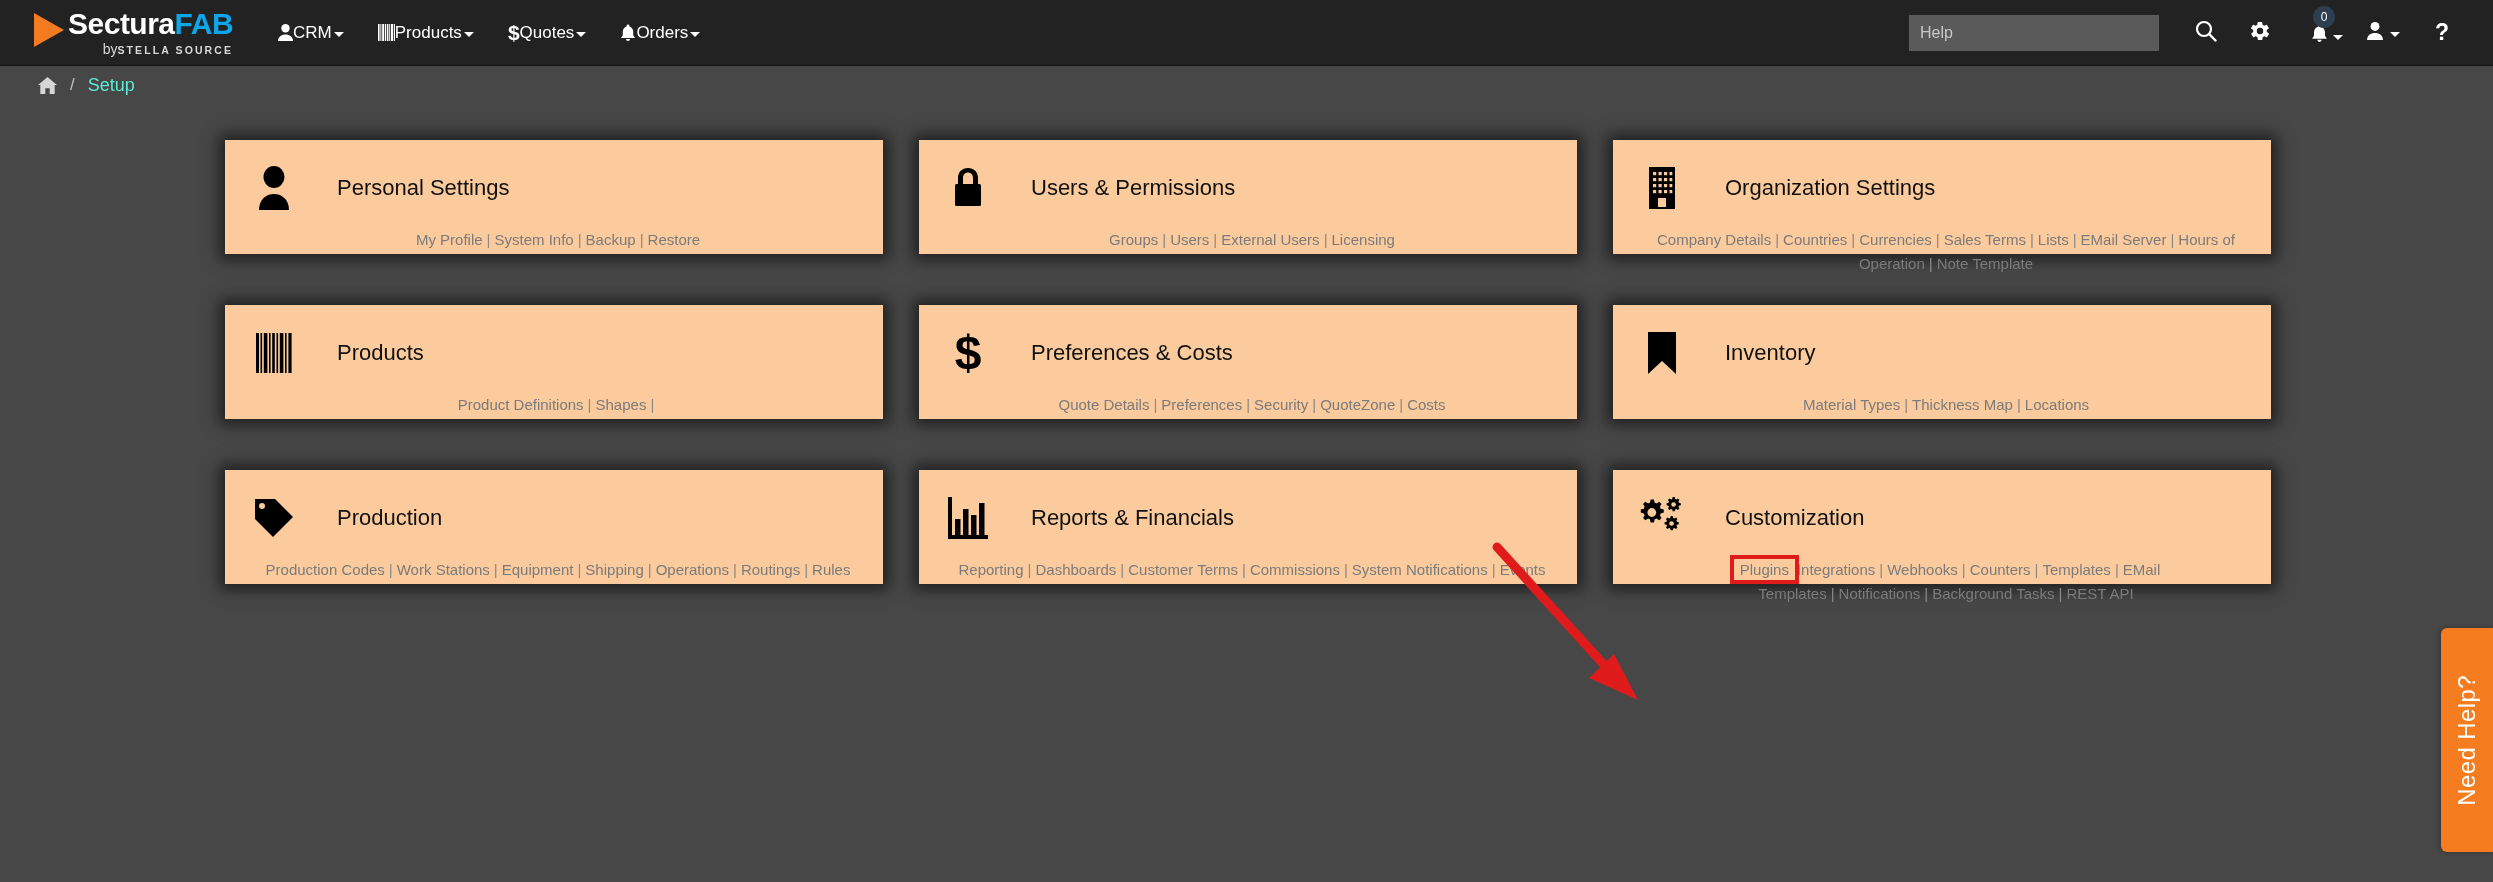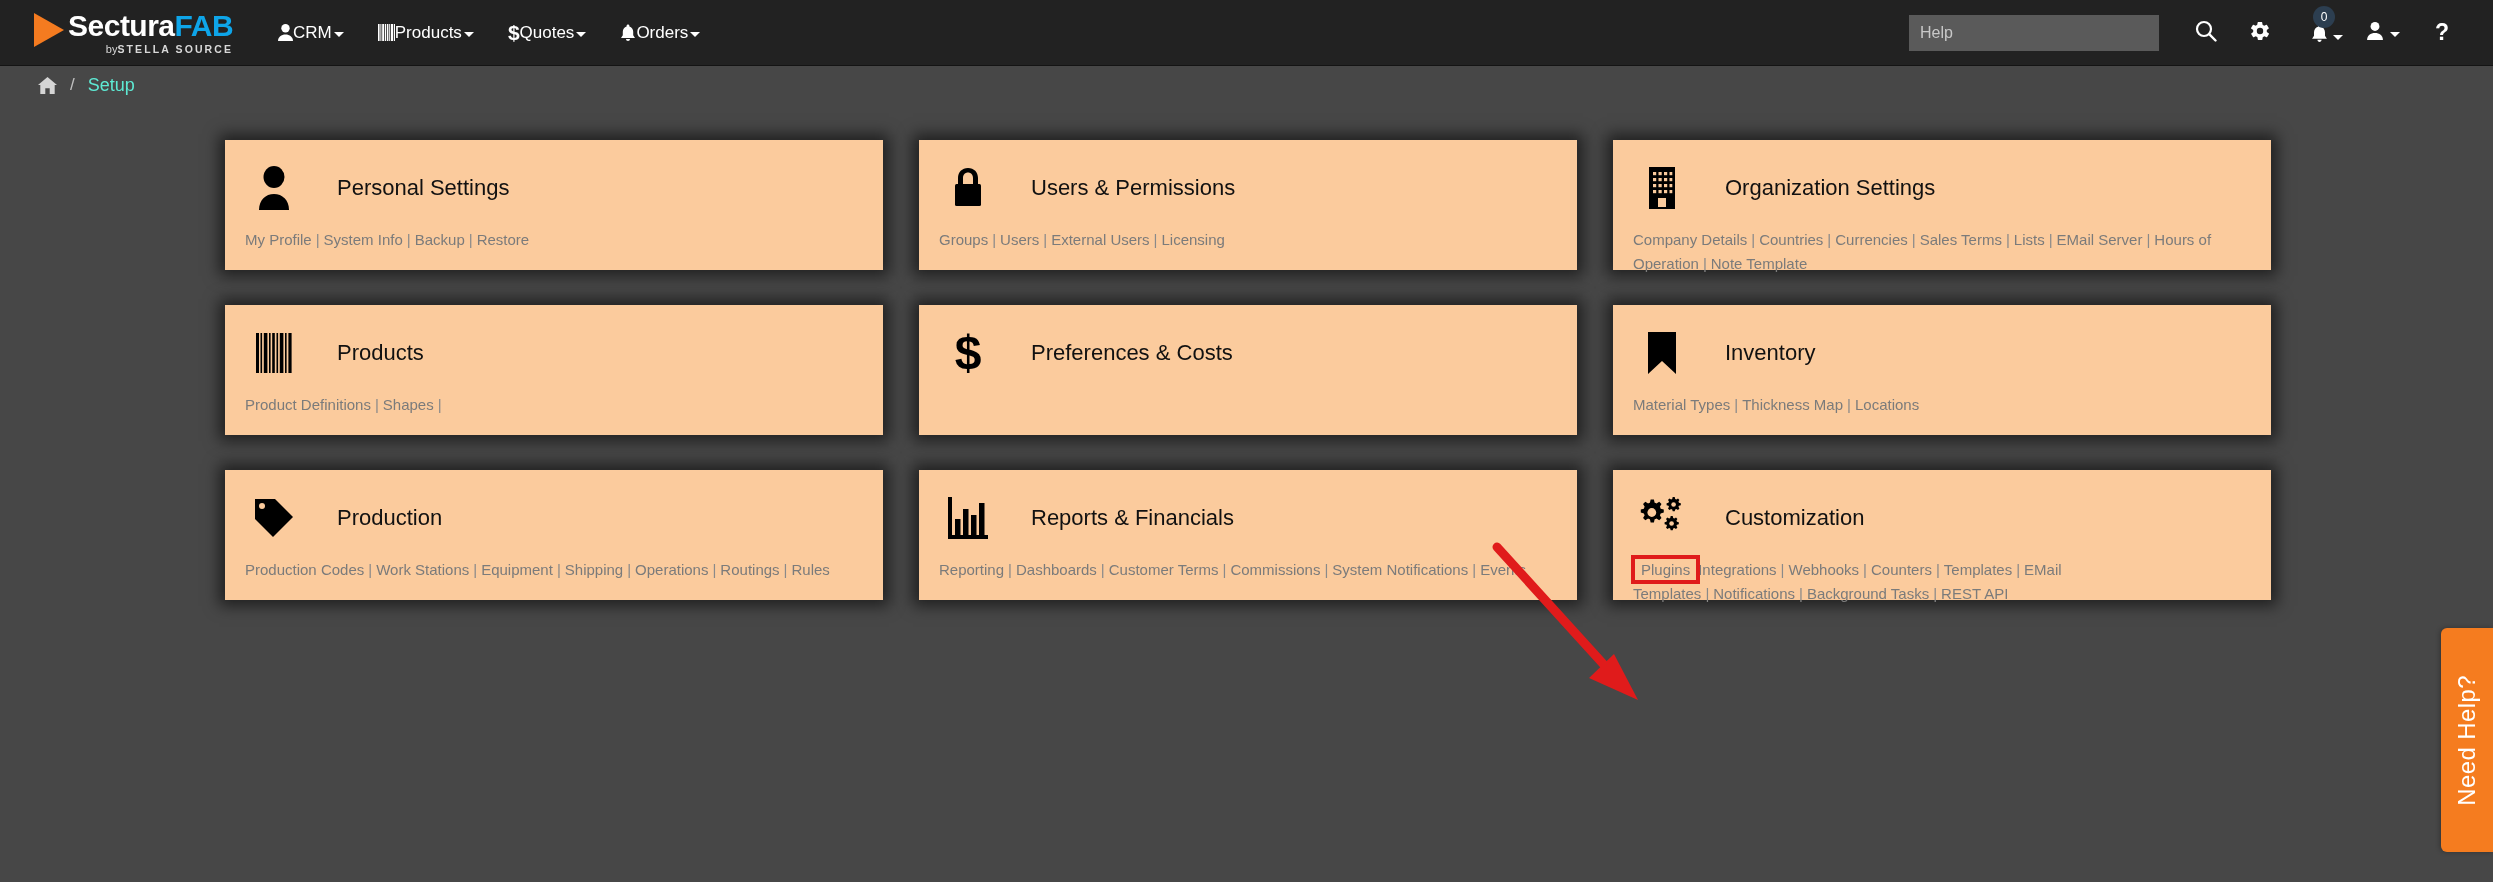--- a/index.html
+++ b/index.html
@@ -31,21 +31,21 @@
     margin-top: -6px;
   }
   .brand-text { display: flex; flex-direction: column; line-height: 1; }
   .brand-main { font-size: 30px; font-weight: 700; letter-spacing: -0.5px; }
   .brand-sectura { color: #ffffff; }
   .brand-fab { color: #0ea5e9; }
   .brand-sub {
     font-size: 10.5px; color: #d8d8d8; letter-spacing: 2.1px;
     margin-top: 3px; text-align: right; font-weight: 600;
   }
-  .brand-sub .by { font-size: 11px; letter-spacing: 0; font-weight: 400; }
+  .brand-sub .by { font-size: 14px; letter-spacing: 0; font-weight: 400; }
 
   .navitem {
     display: flex; align-items: center; gap: 0;
     color: #ffffff; font-size: 17px;
     padding: 0 17px; height: 66px; cursor: pointer;
     white-space: nowrap;
   }
   .caret {
     width: 0; height: 0; margin-left: 2px; margin-top: 3px;
     border-left: 5px solid transparent;
@@ -99,21 +99,22 @@
     grid-template-columns: repeat(3, 658px);
     grid-template-rows: repeat(3, 130px);
     column-gap: 36px;
     row-gap: 35px;
   }
   .card {
     background: #FBCB9D;
     box-shadow: 0 0 14px 6px rgba(0,0,0,0.55);
     padding: 20px 12px 0 18px;
     position: relative;
-    height: 130px;
+    height: 114px;
+    text-align: center;
   }
   .card-head { display: flex; align-items: center; height: 56px; }
   .card-icon {
     width: 54px; min-width: 54px; height: 54px;
     display: flex; align-items: center; justify-content: center;
     color: #000; margin-left: 4px;
   }
   .card-title {
     font-size: 22px; color: #111; margin-left: 36px;
     font-weight: 400; white-space: nowrap;
@@ -365,20 +366,23 @@
     <div class="card-links">
       <a>Product Definitions</a><span class="sep">|</span><a>Shapes</a><span class="sep">|</span>
     </div>
   </div>
 
   <div class="card">
     <div class="card-head">
       <div class="card-icon" style="font-size:48px;font-weight:700;line-height:1;color:#000;">$</div>
       <div class="card-title">Preferences &amp; Costs</div>
     </div>
+    <div class="card-links">
+      <a>Quote Details</a><span class="sep">|</span><a>Preferences</a><span class="sep">|</span><a>Security</a><span class="sep">|</span><a>QuoteZone</a><span class="sep">|</span><a>Costs</a>
+    </div>
   </div>
 
   <div class="card">
     <div class="card-head">
       <div class="card-icon">
         <svg width="30" height="44" viewBox="0 0 30 44">
             <path d="M1 1h28v42l-14-13L1 43z" fill="#000"></path>
           </svg>
       </div>
       <div class="card-title">Inventory</div>

